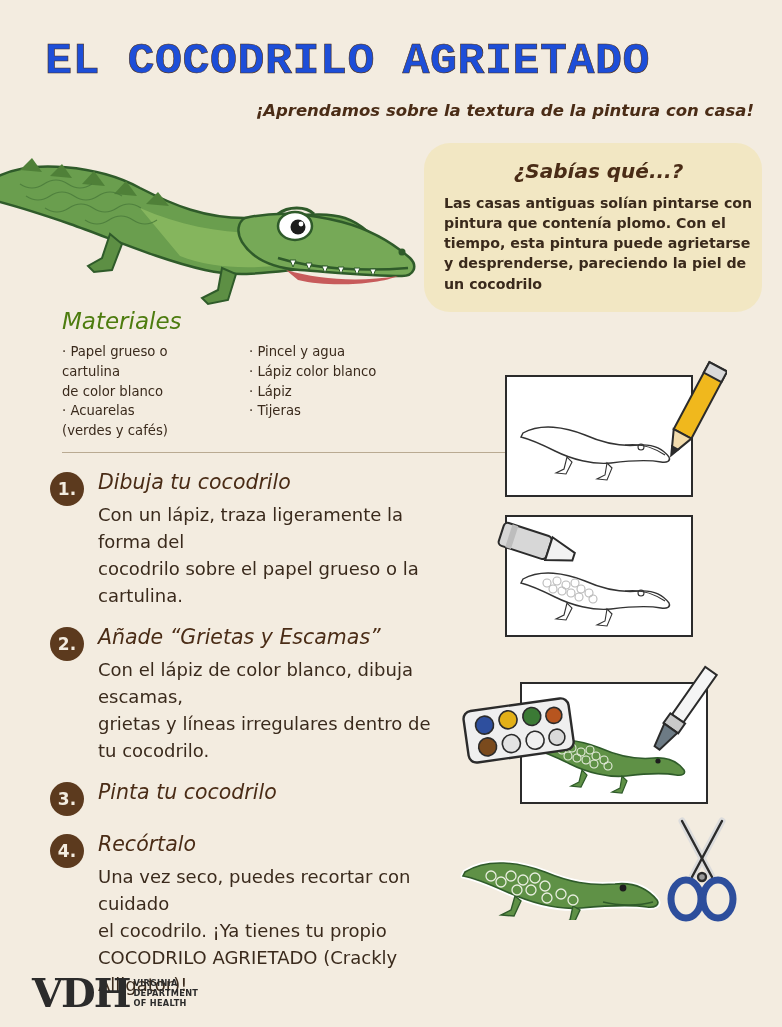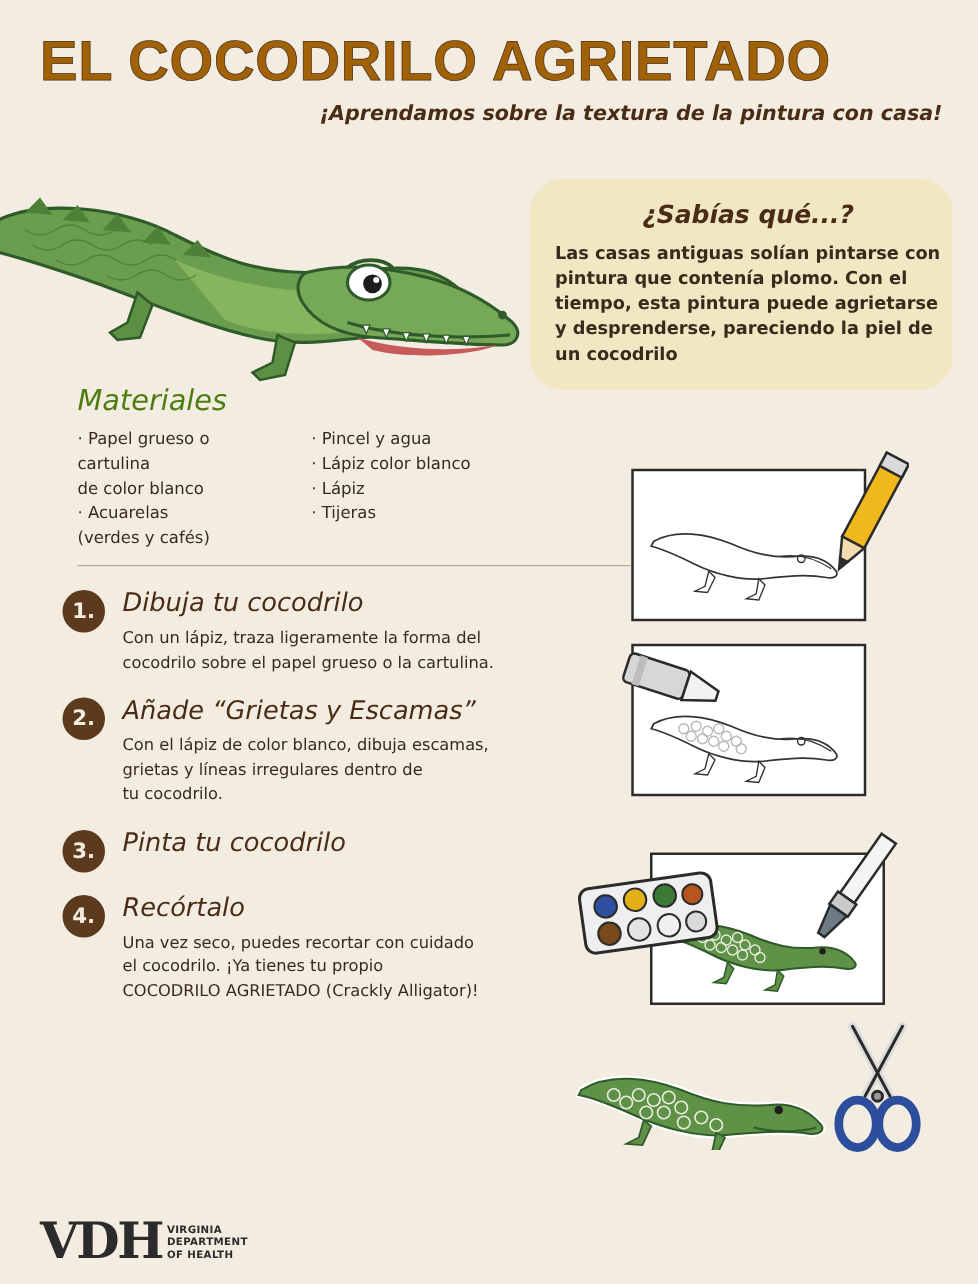--- a/index.html
+++ b/index.html
@@ -12,27 +12,27 @@
     color: #3a2a1c;
     position: relative;
     overflow: hidden;
   }
 
   
   .header {
     padding: 22px 24px 0 28px;
   }
   .title {
-    font-family: Liberation Sans, sans-serif;
+    font-family: Liberation Mono, monospace;
     font-weight: bold;
     font-size: 45px;
     letter-spacing: 0.5px;
-    color: #a16207;
+    color: #1d4ed8;
     line-height: 1;
-    margin: 4px;
+    margin: 17px;
     -webkit-text-stroke: 0.6px #4a2c16;
   }
   .subtitle {
     text-align: right;
     font-size: 16.5px;
     font-weight: bold;
     color: #4a2c16;
     margin-top: 10px;
     padding-right: 4px;
     font-style: italic;
@@ -125,21 +125,21 @@
     margin-top: 2px;
   }
   .step-body { padding-left: 14px; }
   .step-title {
     font-size: 20.5px;
     color: #4a2c16;
     margin: 0 0 7px 0;
     font-style: italic;
   }
   .step-text {
-    font-size: 13px;
+    font-size: 18px;
     line-height: 1.5;
     color: #3a2a1c;
     white-space: pre-line;
   }
 
   
   .panel {
     position: absolute;
     background: #ffffff;
     border: 2px solid #2b2b2b;

